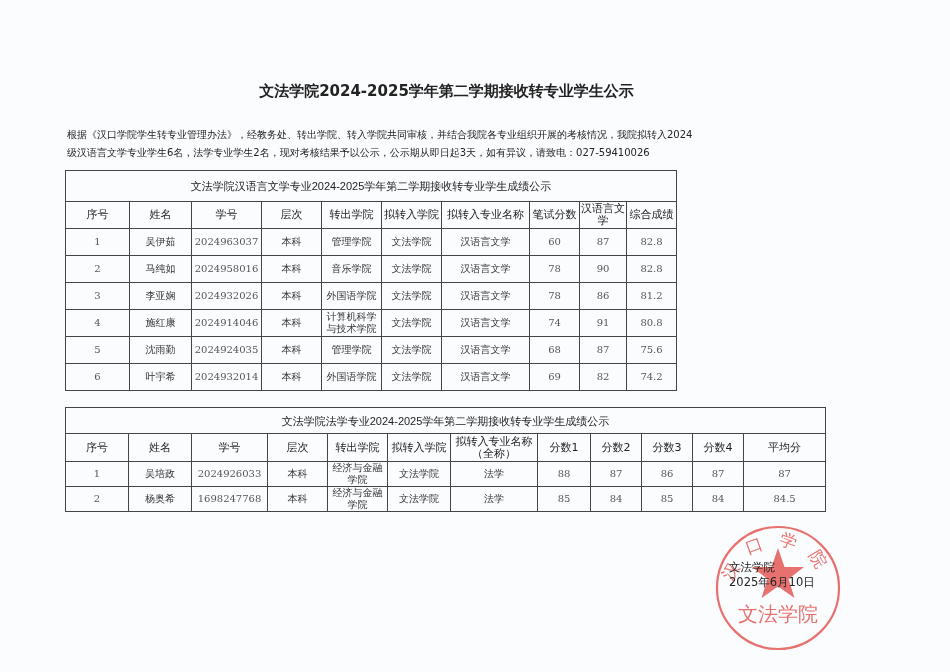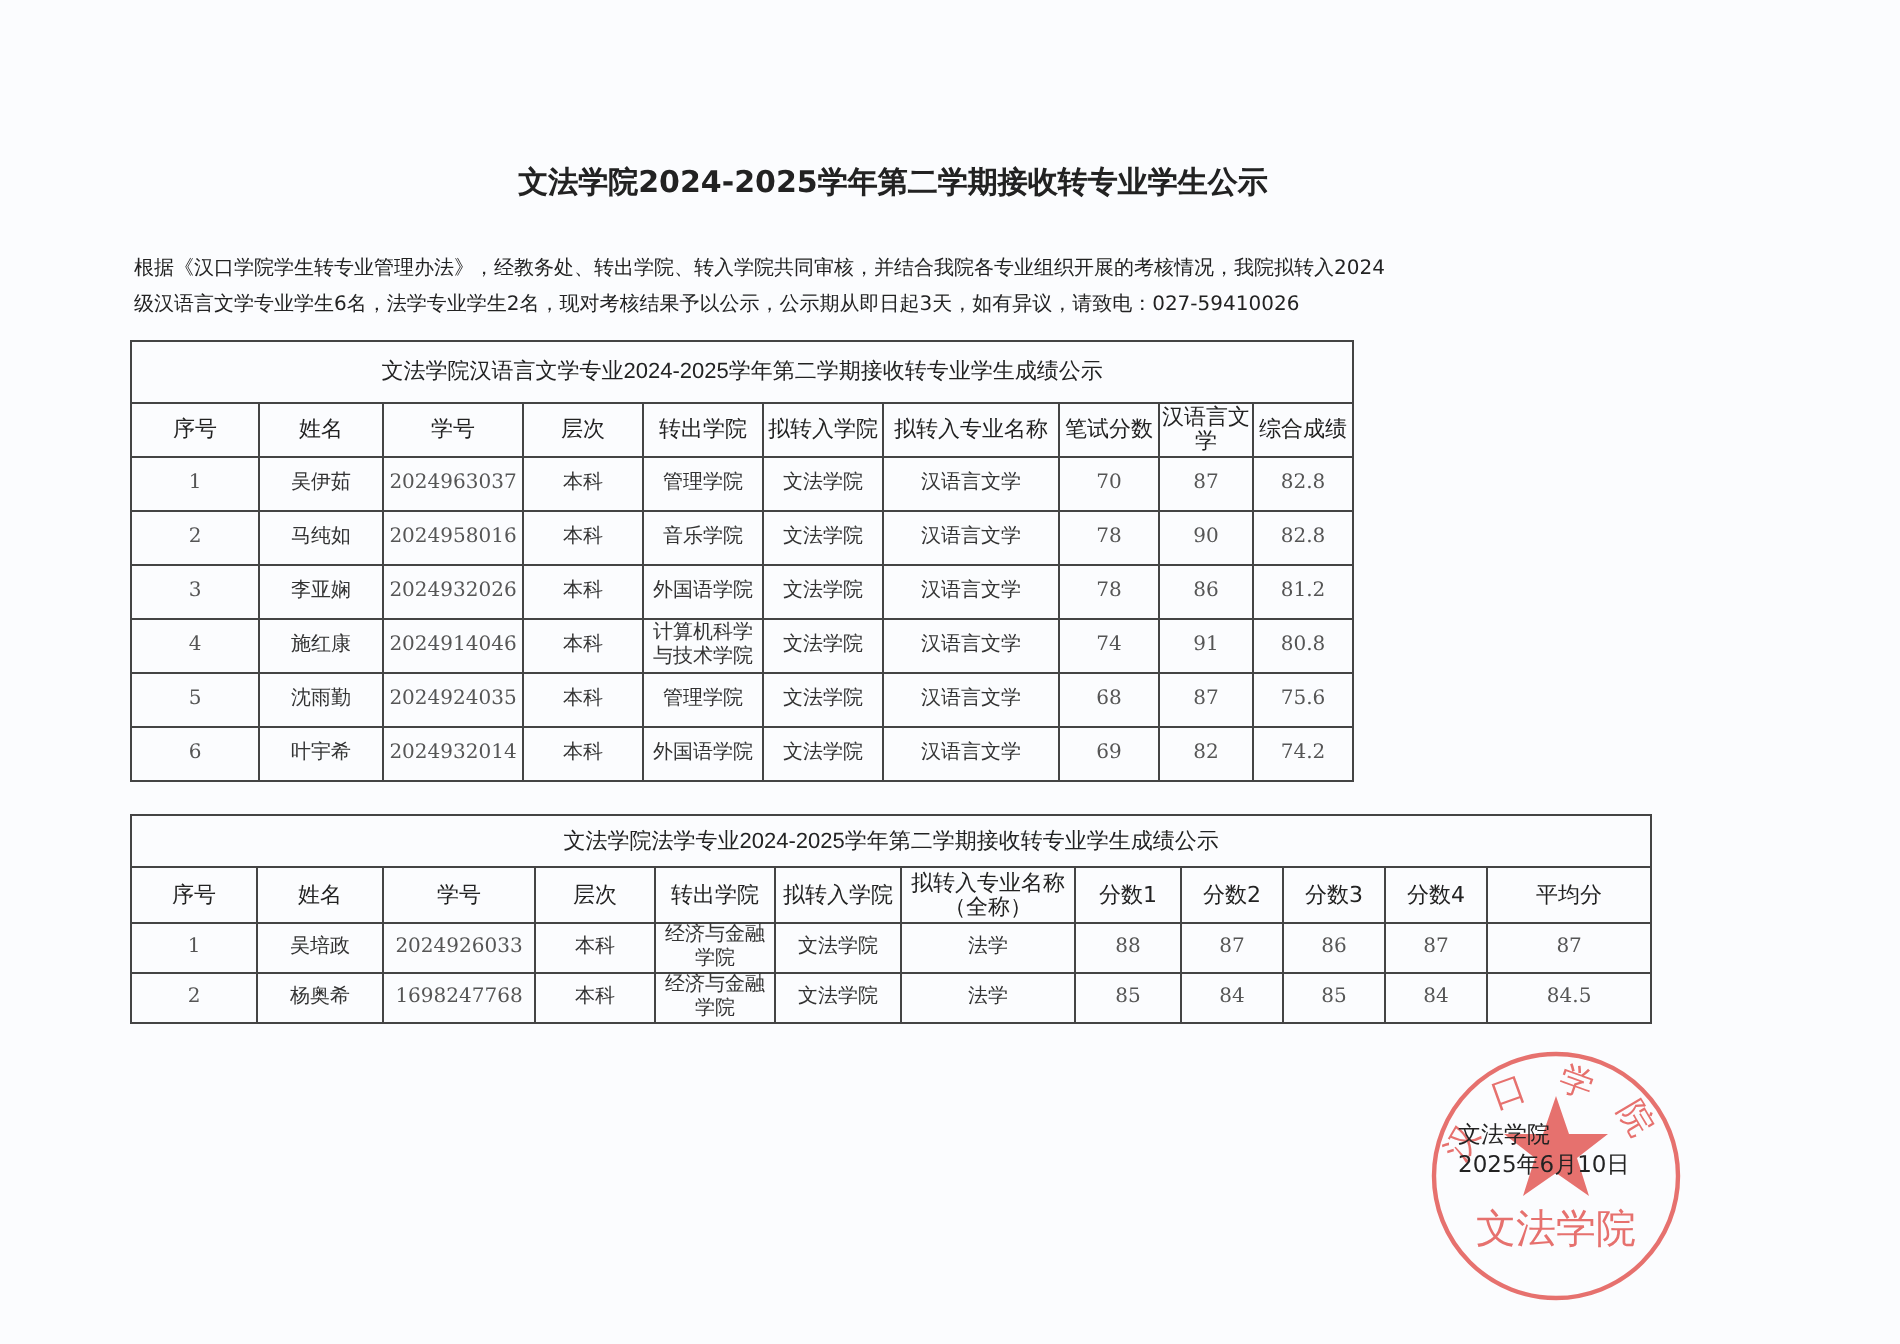--- a/index.html
+++ b/index.html
@@ -83,21 +83,21 @@
     <th>综合成绩</th>
   </tr>
   <tr class="row">
     <td class="num">1</td>
     <td class="cjk">吴伊茹</td>
     <td class="num">2024963037</td>
     <td class="cjk">本科</td>
     <td class="cjk">管理学院</td>
     <td class="cjk">文法学院</td>
     <td class="cjk">汉语言文学</td>
-    <td class="num">70</td>
+    <td class="num">60</td>
     <td class="num">87</td>
     <td class="num">82.8</td>
   </tr>
   <tr class="row">
     <td class="num">2</td>
     <td class="cjk">马纯如</td>
     <td class="num">2024958016</td>
     <td class="cjk">本科</td>
     <td class="cjk">音乐学院</td>
     <td class="cjk">文法学院</td>

